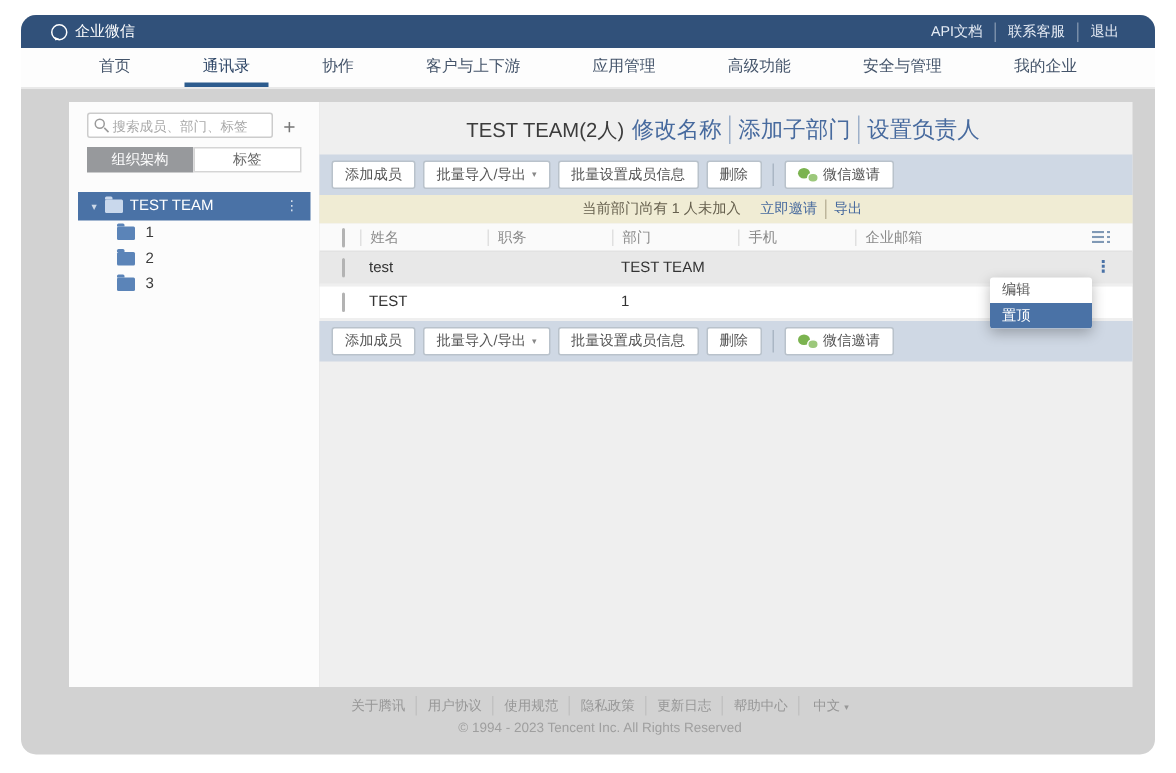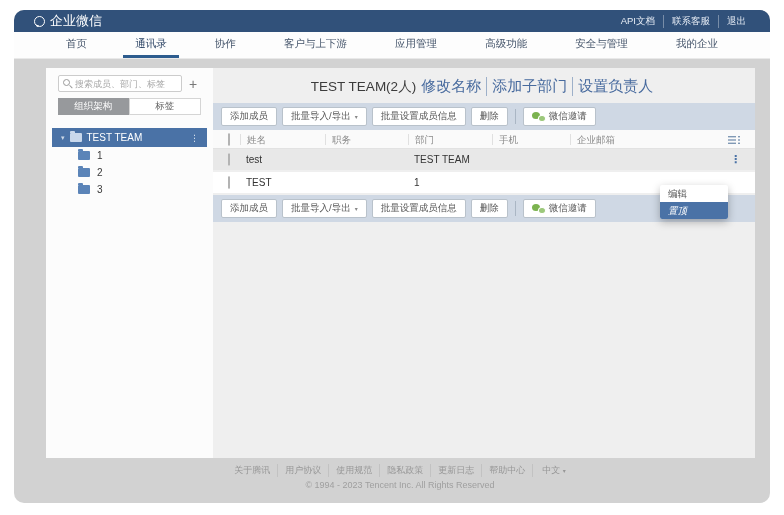--- a/index.html
+++ b/index.html
@@ -12,21 +12,21 @@
     position: absolute; left: 14px; top: 10px; width: 756px; height: 493px;
     background: var(--page-bg, #d2d2d2); border-radius: 10px; overflow: hidden;
   }
 
   
   .topbar {
     height: 22px; background: var(--topbar, #31517a);
     display: flex; align-items: center; justify-content: space-between;
     padding: 0 16px 0 20px;
   }
-  .brand { display: flex; align-items: center; gap: 5px; color: #fff; font-size: 13px; }
+  .brand { display: flex; align-items: center; gap: 5px; color: #fff; font-size: 10px; }
   .bubble-icon { position: relative; width: 11px; height: 11px; border: 1.3px solid #fff; border-radius: 50%; }
   .bubble-icon::after {
     content: ""; position: absolute; left: 0px; bottom: -3.5px;
     width: 0; height: 0; border: 2.5px solid transparent; border-top-color: #fff;
     transform: rotate(20deg);
   }
   .topbar-links { display: flex; align-items: center; font-size: 9.5px; color: #e6ecf5; }
   .topbar-links .tlink { padding: 0 8px; }
   .topbar-links .tlink + .tlink { border-left: 1px solid rgba(255,255,255,.35); }
 
@@ -117,21 +117,21 @@
   .redact.email { width: 72px; }
   .cell.right { text-align: right; padding-right: 14px; }
   .row-dots { color: var(--selected, #4a72a6); font-size: 11px; font-weight: bold; line-height: 11px; }
   .settings-icon { display: inline-block; vertical-align: middle; }
 
   .popup {
     position: absolute; left: 447px; top: 117px; width: 68px; background: #fff;
     border-radius: 2px; box-shadow: 0 3px 9px rgba(0,0,0,.28); z-index: 5; overflow: hidden;
   }
   .popup-item { height: 17px; line-height: 17px; padding-left: 8px; font-size: 9.5px; color: #555; }
-  .popup-item.active { background: var(--selected, #4a72a6); color: #fff; font-style: italic; }
+  .popup-item.active { background: var(--selected, #4a72a6); color: #fff; }
 
   
   .footer { position: absolute; left: 0; right: 0; top: 454px; text-align: center; font-size: 9px; color: #979797; margin-left: 16px; }
   .footer-links { display: inline-flex; align-items: center; }
   .flink { padding: 0 7px; }
   .flink + .flink { border-left: 1px solid #c2c2c2; }
   .lang { padding-left: 9px; }
   .lang .caret-sm { color: #979797; }
   .copyright { margin-top: 3px; color: #9f9f9f; }
 </style>
@@ -216,20 +216,25 @@
       </span>
       <span class="btn">批量设置成员信息</span>
       <span class="btn">删除</span>
       <span class="vdiv"></span>
       <span class="btn">
         <span class="wx-icon"></span>
         <span>微信邀请</span>
       </span>
     </div>
 
+    <div class="notice">
+      <span class="ntext">当前部门尚有 1 人未加入</span>
+      <span class="nlink">立即邀请</span>
+      <span class="nlink">导出</span>
+    </div>
 
     <div class="grid-row thead">
       <span class="cell first"><span class="checkbox"></span></span>
       <span class="cell">姓名</span>
       <span class="cell">职务</span>
       <span class="cell">部门</span>
       <span class="cell">手机</span>
       <span class="cell">企业邮箱</span>
       <span class="cell last right">
         <svg class="settings-icon" width="13" height="10" viewBox="0 0 13 10">

